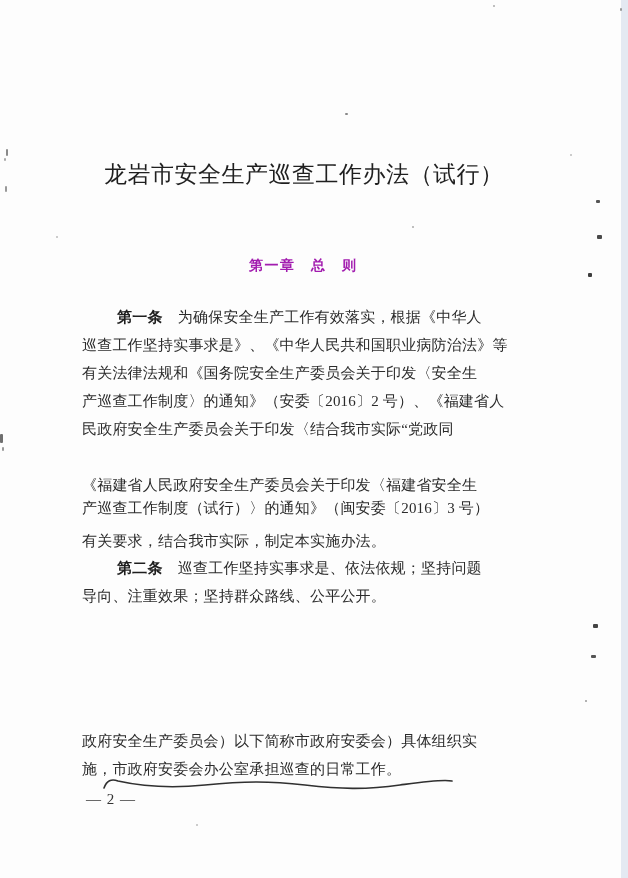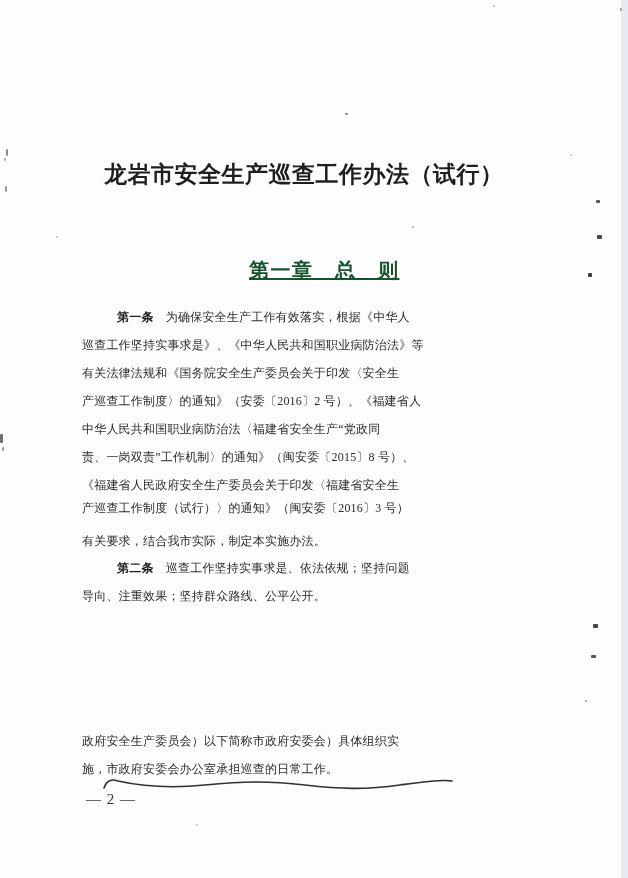--- a/index.html
+++ b/index.html
@@ -10,33 +10,33 @@
     overflow:hidden;
     font-family:"Liberation Serif","DejaVu Serif",serif;
     color:#282828;
   }
   .edge-strip{
     position:absolute;right:0;top:0;width:7px;height:878px;
     background:#e4e9f2;
   }
   .title{
     position:absolute;left:104px;top:159px;
-    font-size:23px;font-weight:700;letter-spacing:0.5px;
+    font-size:23px;font-weight:400;letter-spacing:0.5px;
     white-space:nowrap;color:#1f1f1f;
   }
   .chapter{
     position:absolute;
-    font-size:20px;font-weight:700;letter-spacing:1.5px;
-    white-space:nowrap;color:#14532d;text-decoration:underline;
+    font-size:14px;font-weight:700;letter-spacing:1.5px;
+    white-space:nowrap;color:#a21caf;
   }
   .ch1{left:249px;top:257px;}
   .ch2{left:234px;top:652px;}
   .ln{
     position:absolute;
-    font-size:12px;line-height:22px;letter-spacing:0.2px;
+    font-size:15px;line-height:22px;letter-spacing:0.2px;
     white-space:nowrap;color:#2b2b2b;
   }
   .ln .lead{font-weight:700;color:#1e1e1e;}
   .pagenum{
     position:absolute;left:86px;top:791px;
     font-size:15px;letter-spacing:1px;color:#333;white-space:nowrap;
   }
   .wavy{position:absolute;left:100px;top:772px;}
   .s{position:absolute;border-radius:1px;}
 </style>
@@ -57,24 +57,21 @@
   <div class="ln" style="left:82px;top:334px">
     <span>巡查工作坚持实事求是》、《中华人民共和国职业病防治法》等</span>
   </div>
   <div class="ln" style="left:82px;top:362px">
     <span>有关法律法规和《国务院安全生产委员会关于印发〈安全生</span>
   </div>
   <div class="ln" style="left:82px;top:390px">
     <span>产巡查工作制度〉的通知》（安委〔2016〕2 号）、《福建省人</span>
   </div>
   <div class="ln" style="left:82px;top:418px">
-    <span>中华人民共和国职业病防治法〈福建省安全生产“党政同</span>
-  </div>
-  <div class="ln" style="left:82px;top:446px">
-    <span>责、一岗双责”工作机制〉的通知》（闽安委〔2015〕8 号）、</span>
+    <span>民政府安全生产委员会关于印发〈结合我市实际“党政同</span>
   </div>
   <div class="ln" style="left:82px;top:474px">
     <span>《福建省人民政府安全生产委员会关于印发〈福建省安全生</span>
   </div>
   <div class="ln" style="left:82px;top:497px">
     <span>产巡查工作制度（试行）〉的通知》（闽安委〔2016〕3 号）</span>
   </div>
   <div class="ln" style="left:82px;top:530px">
     <span>有关要求，结合我市实际，制定本实施办法。</span>
   </div>

